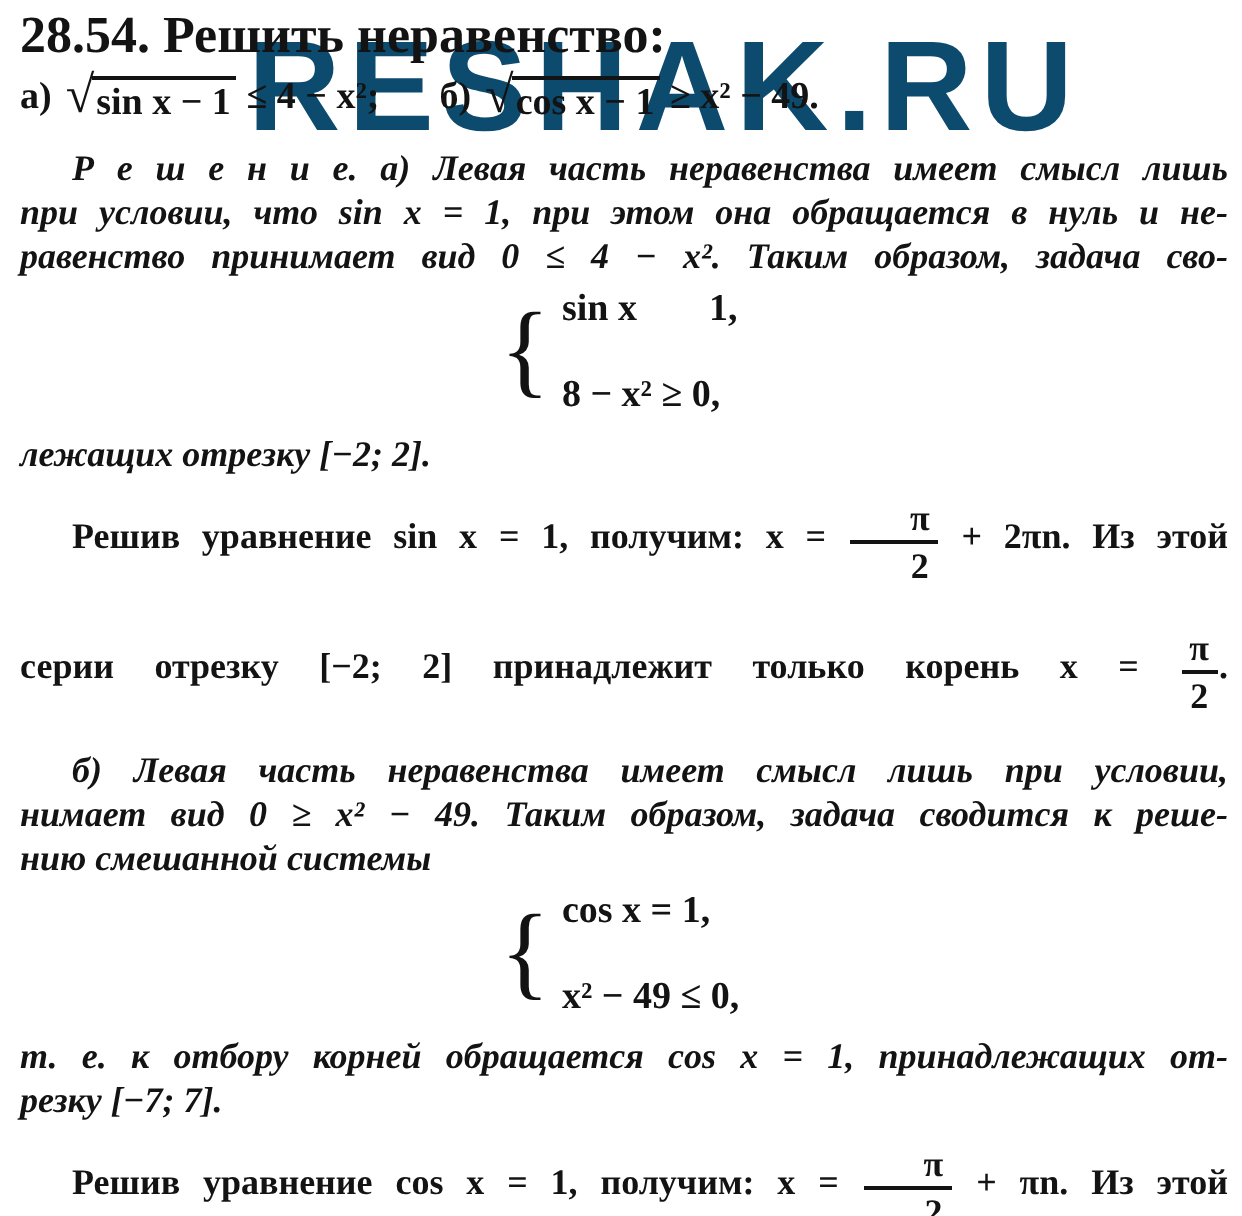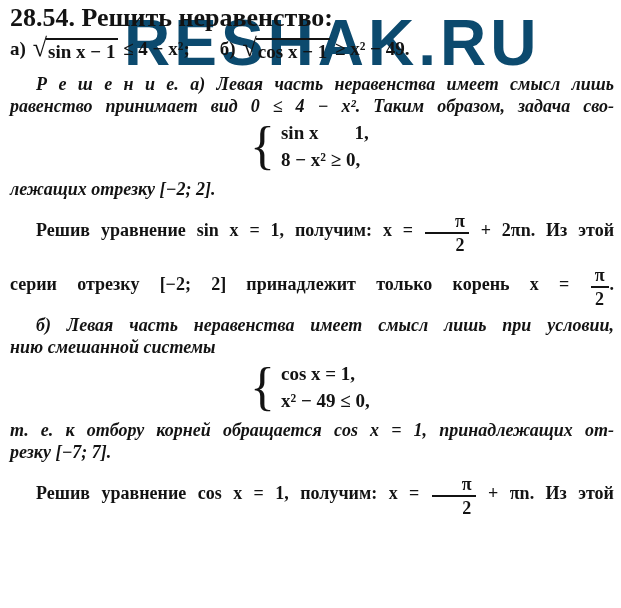--- a/index.html
+++ b/index.html
@@ -29,24 +29,24 @@
   .sqrt-sign{font-size:26px;line-height:20px;margin-right:-1px;font-weight:400;}
   .radicand{border-top:2px solid currentColor;padding:1px 3px 0 2px;}
   .op{white-space:pre;}
   .b-offset{margin-left:30px;}
   .lbl{margin-right:7px;}
   .line{text-align:justify;font-style:italic;}
   .j{text-align-last:justify;}
   .indent{text-indent:26px;}
   .system{display:flex;align-items:center;margin:3px 0 6px 240px;}
   .brace{font-weight:400;font-size:52px;line-height:0.95;margin-right:6px;}
-  .eqs{display:flex;flex-direction:column;gap:2px;font-size:19px;line-height:25px;}
+  .eqs{display:flex;flex-direction:column;gap:18px;font-size:19px;line-height:25px;}
   .eqrow{display:flex;}
   .eqgap{display:inline-block;width:36px;}
-  .tall{display:block;text-align:justify;text-align-last:justify;padding:5px 0;line-height:21px;margin:2px 0;}
+  .tall{display:block;text-align:justify;text-align-last:justify;padding:5px 0;line-height:21px;margin:13px 0;}
   .frac{
     display:inline-flex;flex-direction:column;align-items:center;
     vertical-align:middle;line-height:1;font-size:18px;
     transform:translateY(1px);margin:0 1px;
   }
   .frac .num{padding:0 4px 2px;border-bottom:2px solid currentColor;}
   .frac .den{padding-top:2px;}
   .mt{margin-top:6px;}
 </style>
 </head>
@@ -68,20 +68,21 @@
       <span class="op"> ≤ 4 − x²;</span>
       <span class="lbl b-offset">б)</span>
       <span class="sqrt">
           <span class="sqrt-sign">√</span>
           <span class="radicand">cos x − 1</span>
         </span>
       <span class="op"> ≥ x² − 49.</span>
     </div>
 
     <div class="line j indent"><span>Р е ш е н и е.</span><span> а) Левая часть неравенства имеет смысл лишь</span></div>
+    <div class="line j">при условии, что sin x = 1, при этом она обращается в нуль и не-</div>
     <div class="line j">равенство принимает вид 0 ≤ 4 − x². Таким образом, задача сво-</div>
 
     <div class="system">
       <span class="brace">{</span>
       <div class="eqs">
         <div class="eqrow">
             <span>sin x</span>
             <span class="eqgap"></span>
             <span>1,</span>
           </div>
@@ -94,20 +95,21 @@
     <div class="tall indent mt"><span>Решив уравнение sin x = 1, получим:  x = </span><span class="frac">
           <span class="num">π</span>
           <span class="den">2</span>
         </span><span> + 2πn. Из этой</span></div>
     <div class="tall"><span>серии отрезку [−2; 2] принадлежит только корень  x = </span><span class="frac">
           <span class="num">π</span>
           <span class="den">2</span>
         </span><span>.</span></div>
 
     <div class="line j indent">б) Левая часть неравенства имеет смысл лишь при условии,</div>
+    <div class="line j">нимает вид 0 ≥ x² − 49. Таким образом, задача сводится к реше-</div>
     <div class="line">нию смешанной системы</div>
 
     <div class="system">
       <span class="brace">{</span>
       <div class="eqs">
         <div class="eqrow">cos x = 1,</div>
         <div class="eqrow">x² − 49 ≤ 0,</div>
       </div>
     </div>
 

